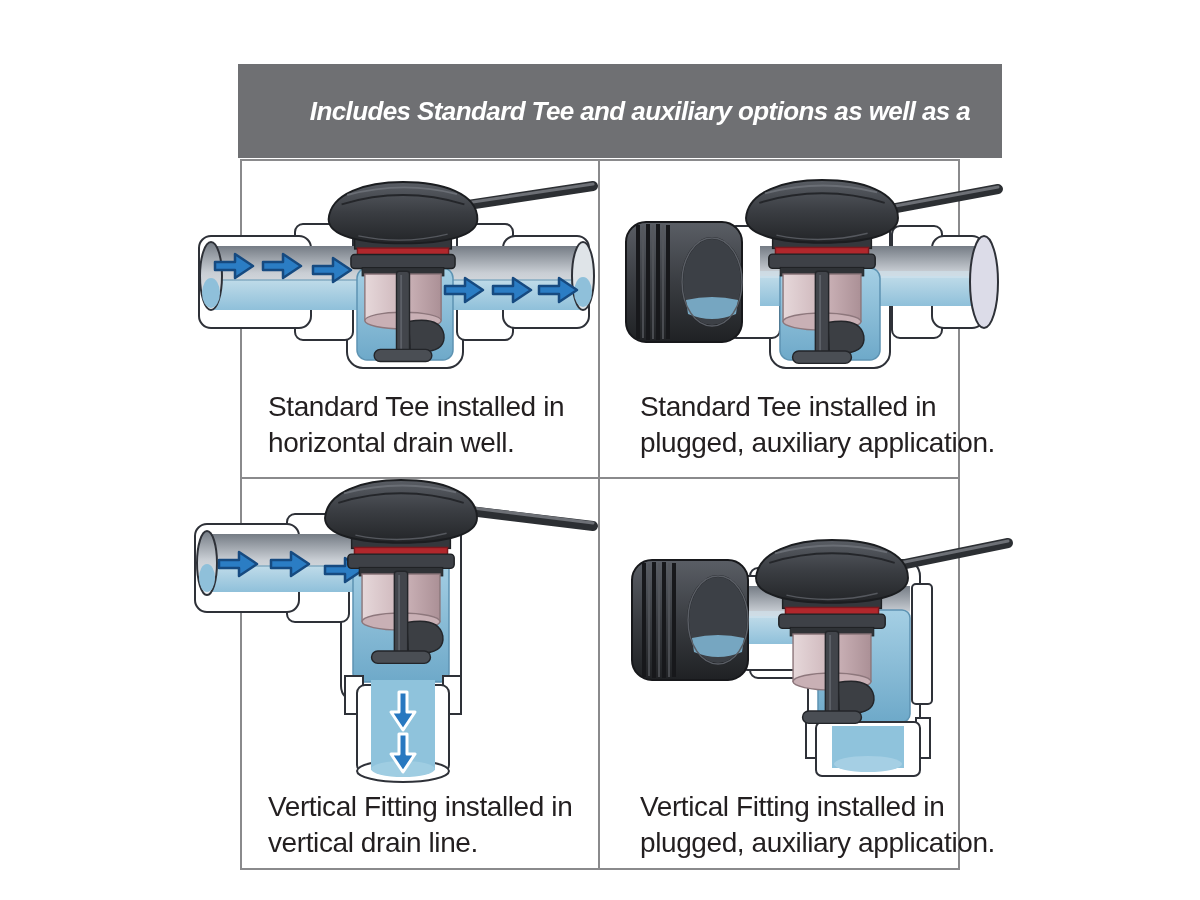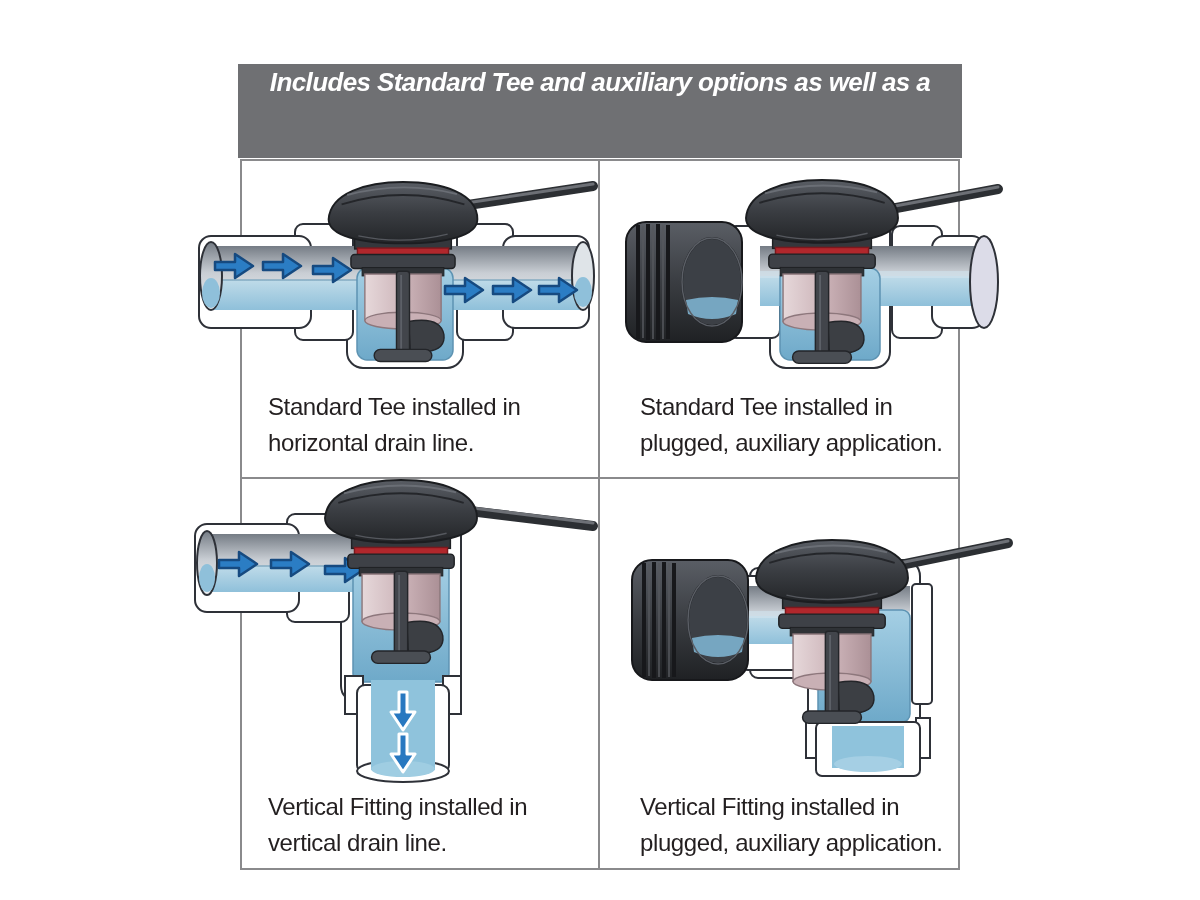--- a/index.html
+++ b/index.html
@@ -1,28 +1,28 @@
 <!DOCTYPE html>
 <html><head>
 <meta charset="utf-8">
 <style>
   html,body{margin:0;padding:0;background:#ffffff;}
   .page{position:relative;width:1200px;height:900px;background:#ffffff;overflow:hidden;
         font-family:"Liberation Sans","DejaVu Sans",sans-serif;}
   
   .banner{position:absolute;left:238px;top:64px;width:724px;height:94px;background:#6F7073;
-          color:#ffffff;text-align:center;display:flex;flex-direction:row;justify-content:center;}
+          color:#ffffff;text-align:center;display:flex;flex-direction:column;justify-content:center;padding-left:40px;}
   .banner div{font-style:italic;font-weight:bold;font-size:26px;line-height:37px;letter-spacing:-0.6px;}
   
   .grid{position:absolute;left:240px;top:159px;width:720px;height:711px;border:2px solid #8A8A8C;
         box-sizing:border-box;z-index:1;}
   .vline{position:absolute;left:356px;top:0;width:2px;height:707px;background:#8A8A8C;}
   .hline{position:absolute;left:0;top:316px;width:716px;height:2px;background:#8A8A8C;}
   
-  .caption{position:absolute;z-index:3;color:#231F20;font-size:24px;line-height:36px;letter-spacing:-0.4px;}
+  .caption{position:absolute;z-index:3;color:#231F20;font-size:28px;line-height:36px;letter-spacing:-0.4px;}
   .cap1{left:268px;top:389px;}
   .cap2{left:640px;top:389px;}
   .cap3{left:268px;top:789px;}
   .cap4{left:640px;top:789px;}
   
   .illo{position:absolute;z-index:2;overflow:visible;}
   .illo1{left:195px;top:180px;}
   .illo2{left:620px;top:180px;}
   .illo3{left:195px;top:480px;}
   .illo4{left:620px;top:520px;}
@@ -210,21 +210,21 @@
     <use href="#plug" transform="translate(12,40)"></use>
     <g>
       <path d="M 256,50 L 388,23" stroke="#2C2F33" stroke-width="10" stroke-linecap="round" fill="none"></path>
       <path d="M 260,47 L 388,21" stroke="#6D7076" stroke-width="3" stroke-linecap="round" fill="none"></path>
     </g>
     <use href="#sensor" transform="translate(212,20) scale(0.95)"></use>
   </svg>
 
   <div class="caption cap1">
     <span>Standard Tee installed in</span><br>
-    <span>horizontal drain line.</span>
+    <span>horizontal drain well.</span>
   </div>
   <div class="caption cap2">
     <span>Standard Tee installed in</span><br>
     <span>plugged, auxiliary application.</span>
   </div>
   <div class="caption cap3">
     <span>Vertical Fitting installed in</span><br>
     <span>vertical drain line.</span>
   </div>
   <div class="caption cap4">

